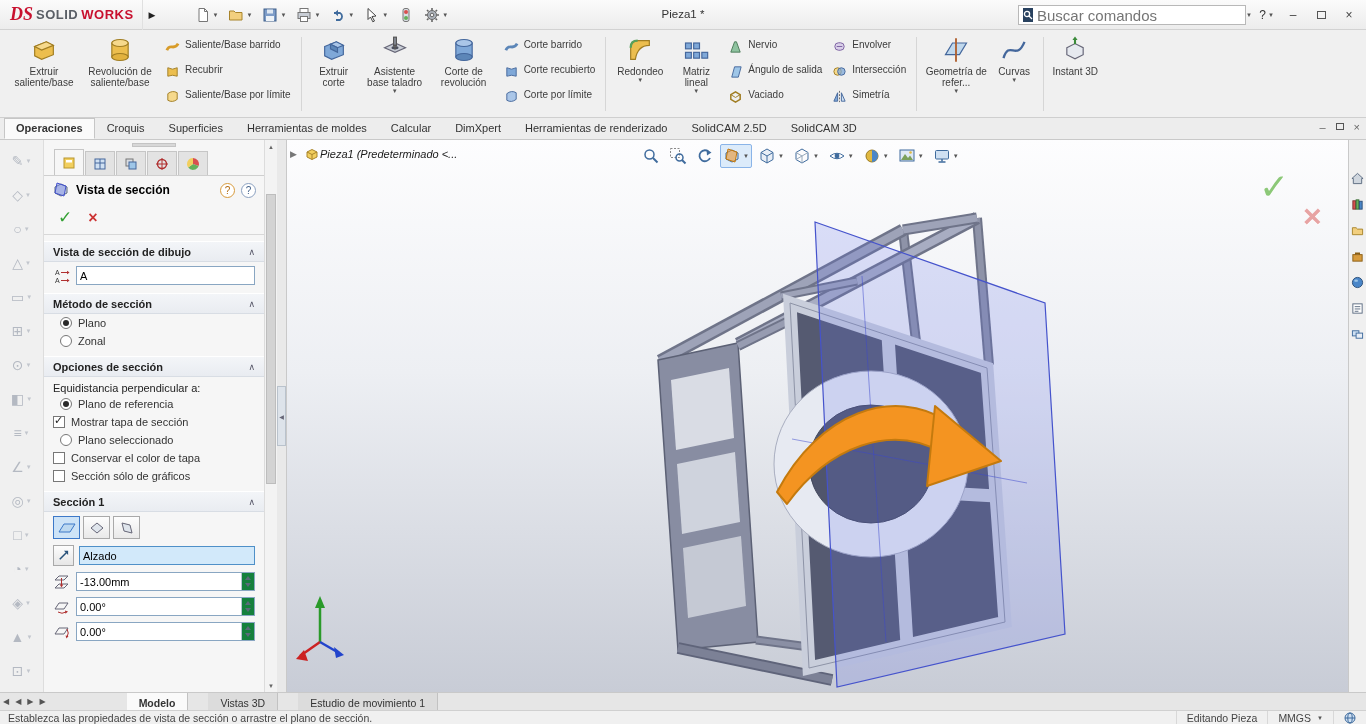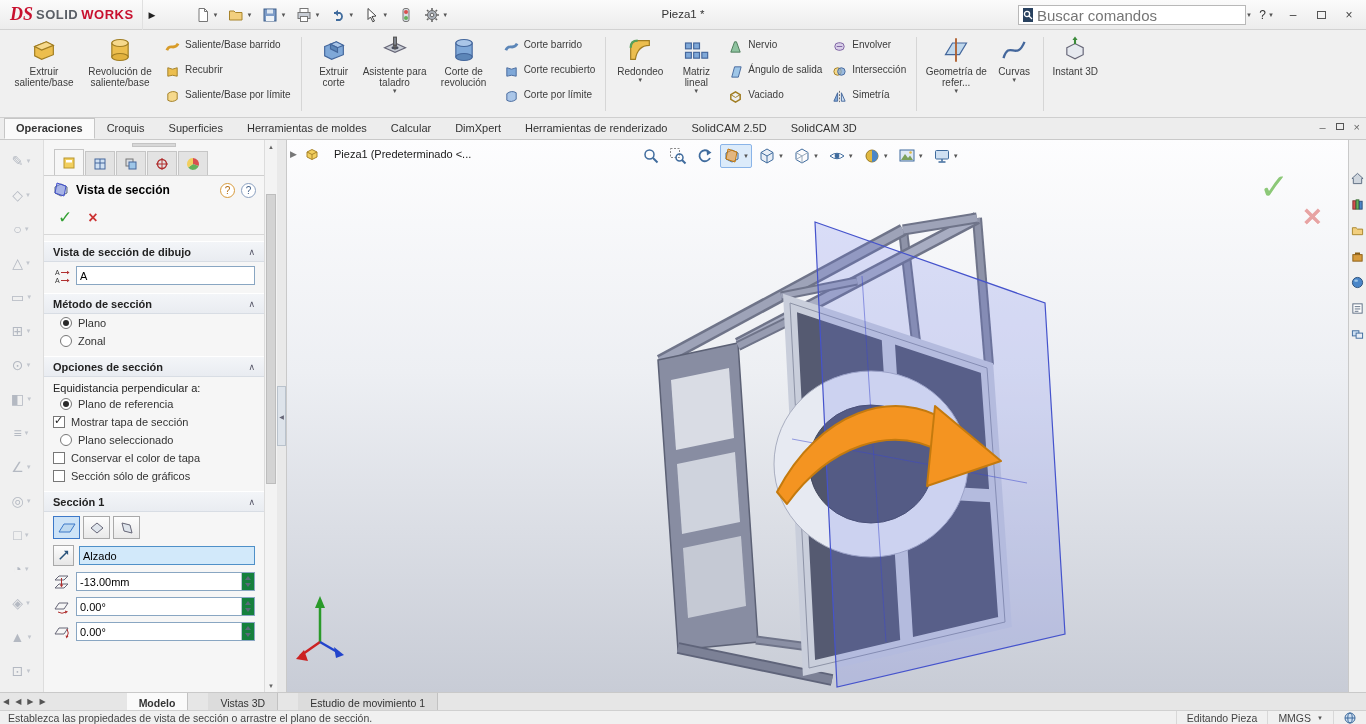--- a/index.html
+++ b/index.html
@@ -89,21 +89,21 @@
   .pm-scroll .sb-up, .pm-scroll .sb-dn { position:absolute; left:0; width:12px; height:13px; display:flex; align-items:center; justify-content:center; font-size:6px; color:#666; cursor:pointer; }
   .pm-scroll .sb-dn { bottom:0; }
   .pm-thumb { position:absolute; left:1px; top:54px; width:10px; height:290px; background:#d3d3d3; border:1px solid #bdbdbd; cursor:pointer; }
   .splitter { position:absolute; left:277px; top:0; width:10px; height:552px; background:#e9e9e9; border-right:1px solid #c9c9c9; }
   .sp-handle { position:absolute; left:0; top:246px; width:9px; height:60px; background:#dde3ea; border:1px solid #b9c2cc; display:flex; align-items:center; justify-content:center; font-size:6px; color:#667; cursor:pointer; }
 
   
   .viewport { position:absolute; left:287px; top:0; width:1061px; height:552px; background:linear-gradient(180deg,#fdfdfe 0%,#edeff3 42%,#c8ccd6 100%); overflow:hidden; }
   .scene { position:absolute; left:0; top:0; }
   .tree-flyout { position:absolute; left:3px; top:9px; font-size:9px; color:#777; cursor:pointer; }
-  .tree-node { position:absolute; left:18px; top:7px; display:flex; align-items:center; gap:15px; color:#1a1a1a; font-size:11px; cursor:pointer; }
+  .tree-node { position:absolute; left:18px; top:7px; display:flex; align-items:center; gap:1px; color:#1a1a1a; font-size:11px; cursor:pointer;font-style:italic; }
   .headsup { position:absolute; left:352px; top:4px; height:24px; display:flex; align-items:center; gap:3px; }
   .hu-btn { display:flex; align-items:center; padding:2px 2px; border:1px solid transparent; border-radius:2px; cursor:pointer; }
   .hu-btn.active { background:#dcebfa; border-color:#8ab4e8; }
   .confirm-check { position:absolute; left:972px; top:26px; font-size:36px; font-weight:bold; color:#8cc878; text-shadow:0 1px 1px #fff; cursor:pointer; }
   .confirm-cancel { position:absolute; left:1016px; top:58px; font-size:32px; font-weight:bold; color:#e7a3a3; text-shadow:0 1px 1px #fff; cursor:pointer; }
 
   
   .taskpane { position:absolute; right:0; top:0; width:18px; height:552px; background:#f0f0f0; border-left:1px solid #c9c9c9; display:flex; flex-direction:column; align-items:center; padding-top:30px; gap:10px; }
   .tp-btn { width:16px; height:16px; display:flex; align-items:center; justify-content:center; cursor:pointer; }
 
@@ -274,21 +274,21 @@
         </svg>
       <span class="lbl">Extruir corte</span>
     </div>
     <div class="rb-big" style="width:68px">
       <svg width="28" height="28" viewBox="0 0 24 24">
           <polygon points="3,10 12,6 21,10 12,14" fill="#c9ced6" stroke="#667"></polygon>
           <ellipse cx="12" cy="10" rx="3" ry="1.4" fill="#4a4f5e"></ellipse>
           <rect x="10.8" y="1" width="2.4" height="7" fill="#8a909c" stroke="#555"></rect>
           <polygon points="10.8,8 13.2,8 12,11" fill="#8a909c" stroke="#555"></polygon>
         </svg>
-      <span class="lbl">Asistente para taladro</span>
+      <span class="lbl">Asistente base taladro</span>
       <i class="ddc">▼</i>
     </div>
     <div class="rb-big" style="width:70px">
       <svg width="28" height="28" viewBox="0 0 24 24">
           <rect x="5" y="6" width="14" height="12" fill="#7fa8d8" stroke="#44679c"></rect>
           <ellipse cx="12" cy="18" rx="7" ry="3" fill="#5c86b8" stroke="#44679c"></ellipse>
           <ellipse cx="12" cy="6" rx="7" ry="3" fill="#aac6e8" stroke="#44679c"></ellipse>
         </svg>
       <span class="lbl">Corte de revolución</span>
     </div>

